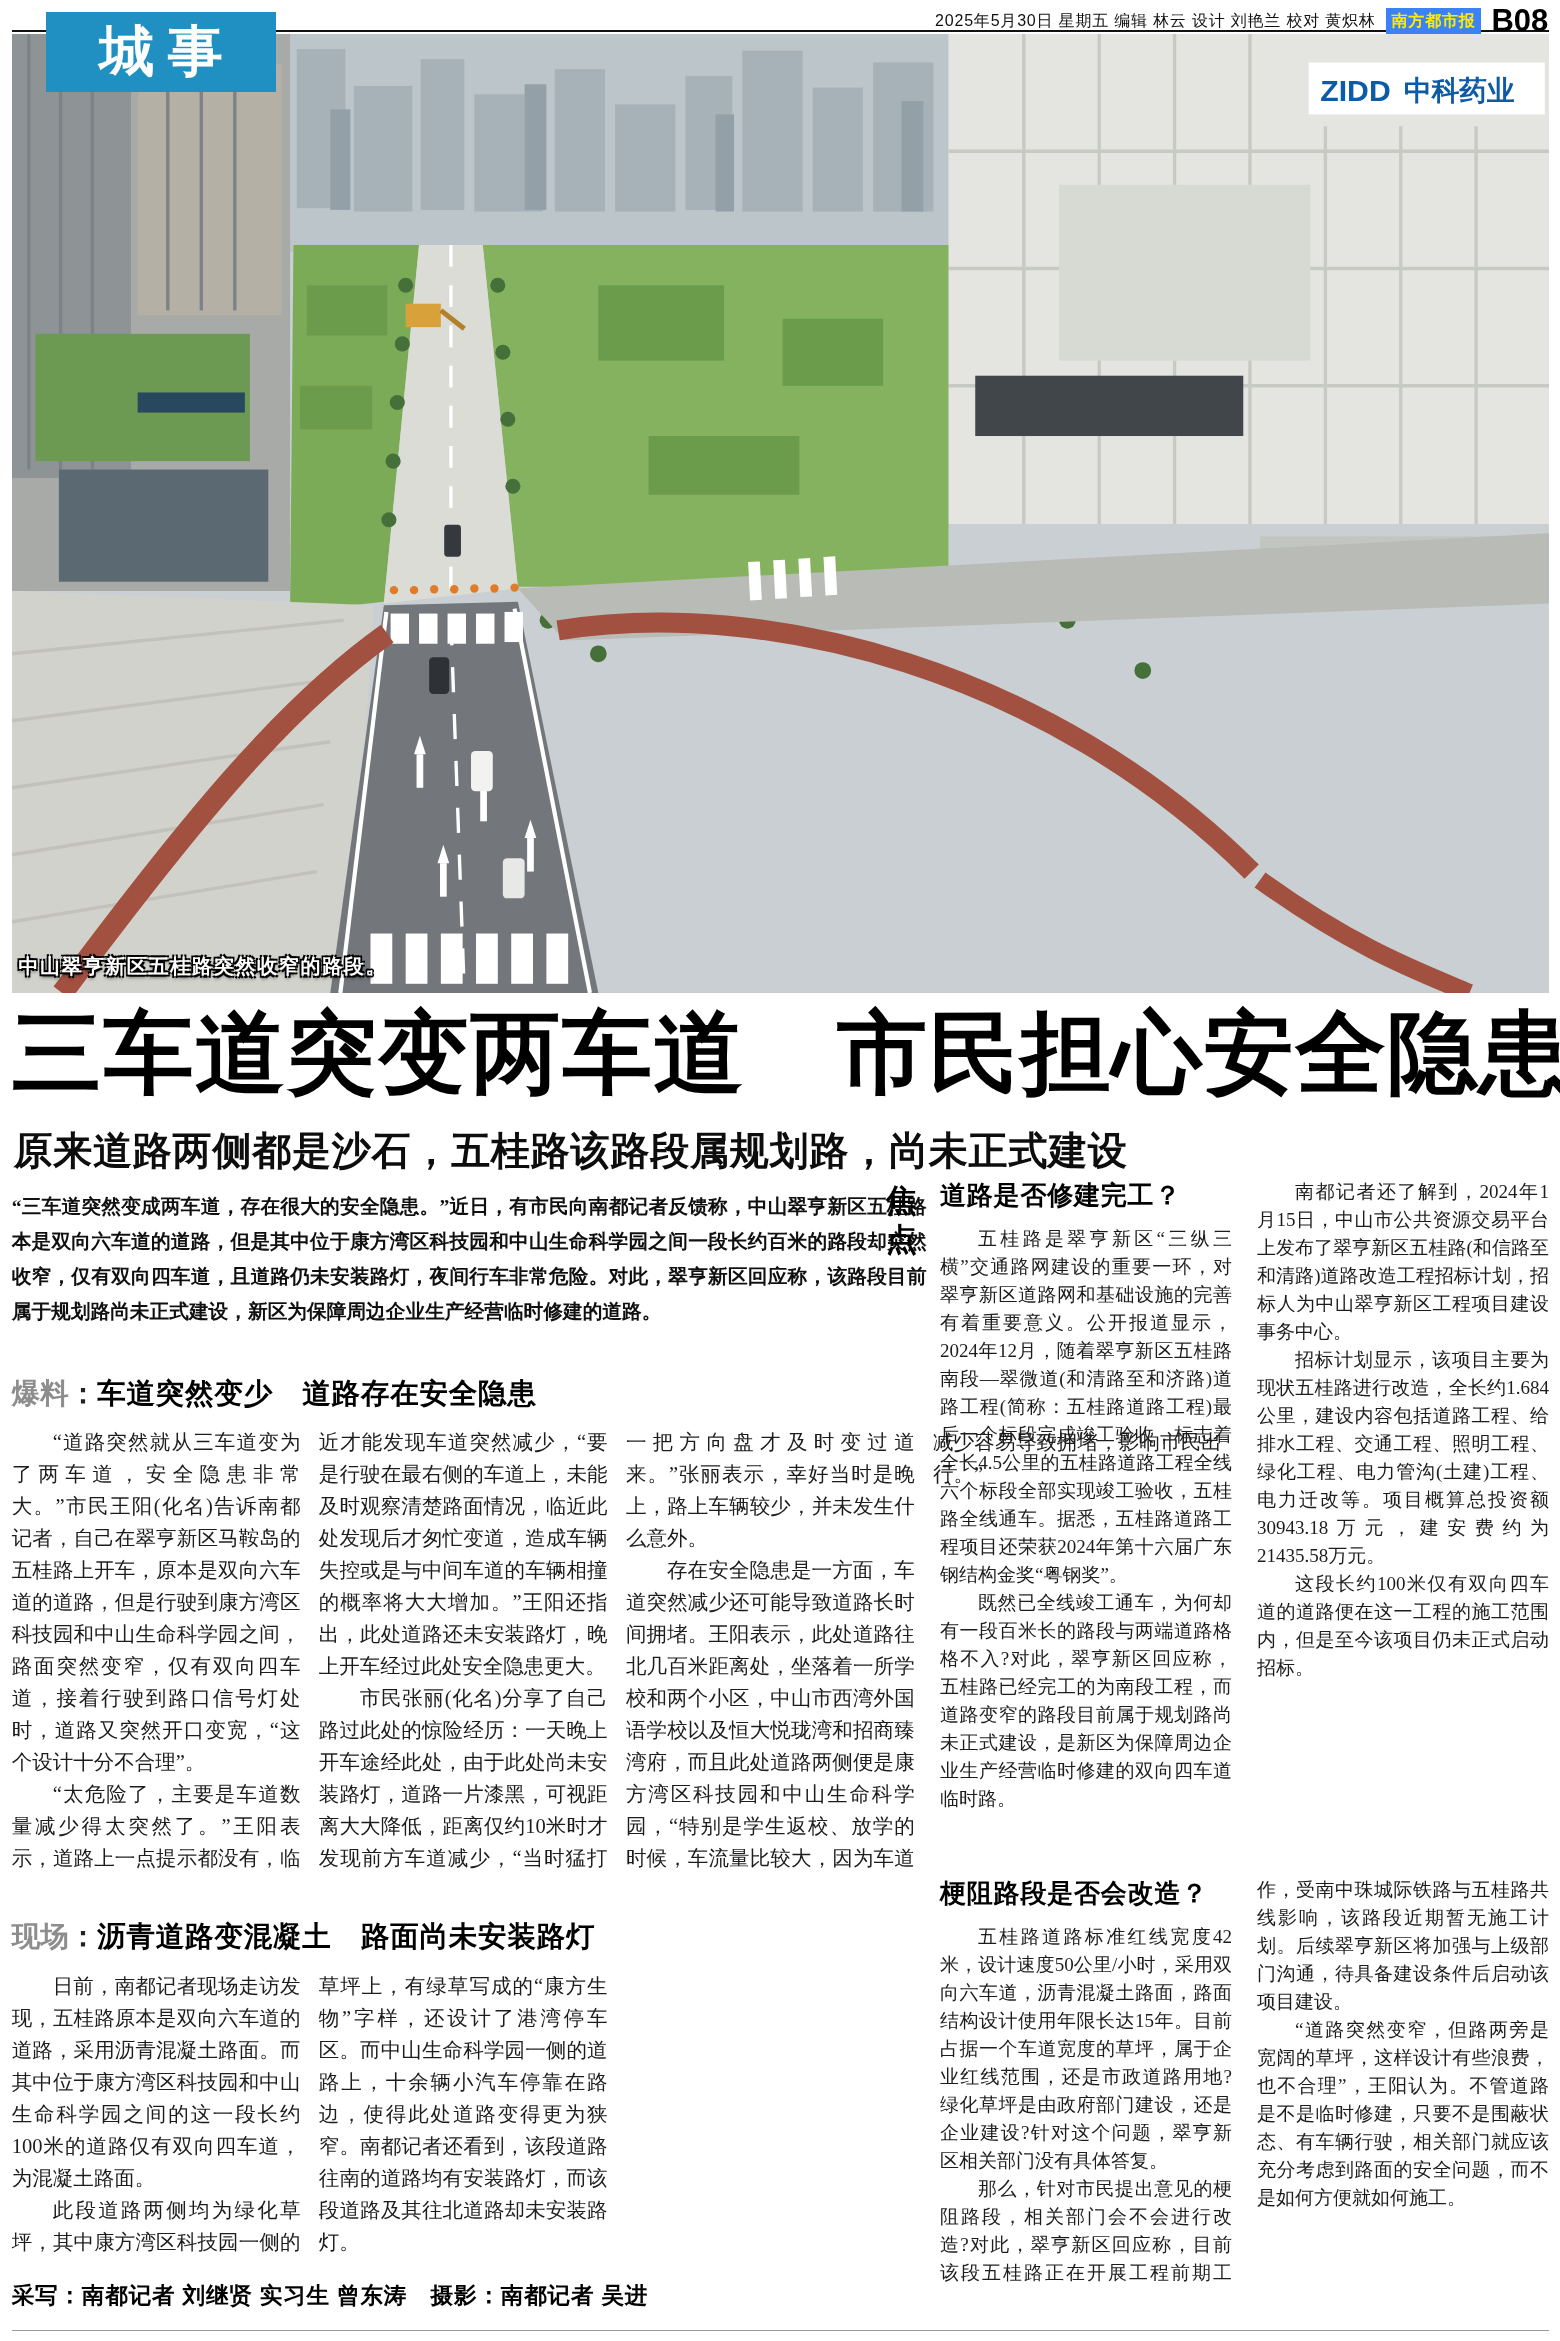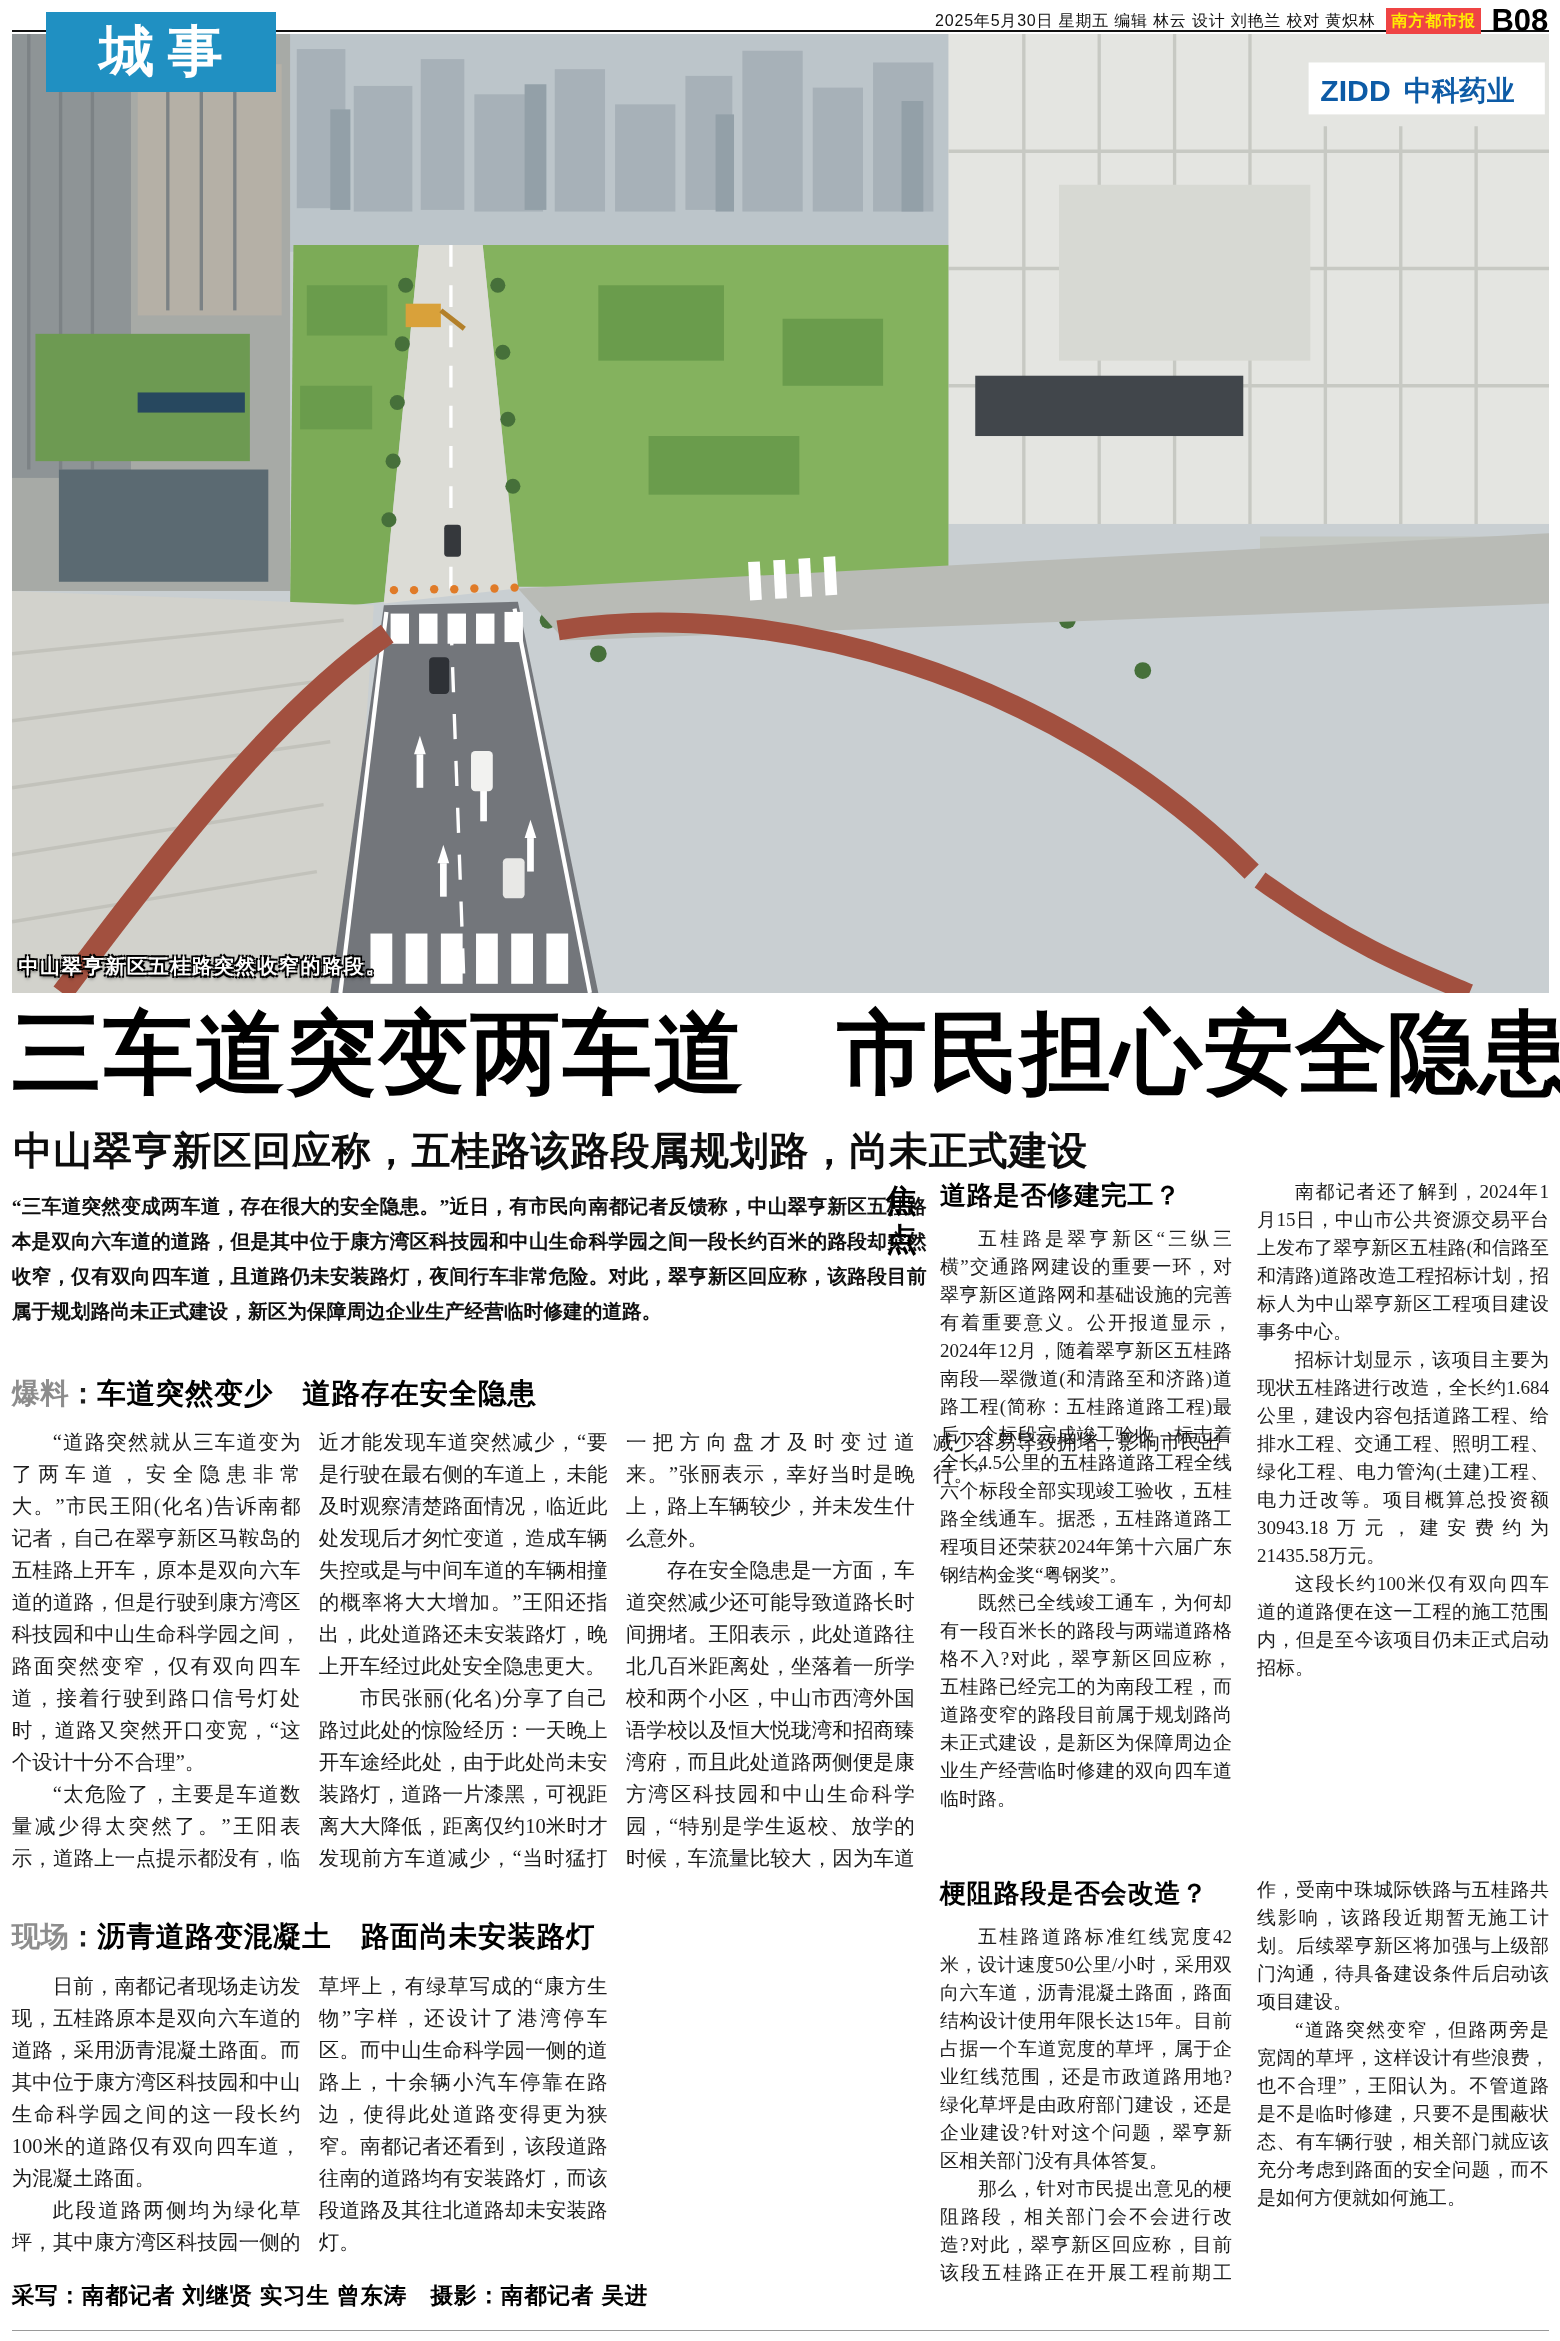--- a/index.html
+++ b/index.html
@@ -4,21 +4,21 @@
 <style>
   html,body{margin:0;padding:0;}
   body{width:1560px;height:2342px;position:relative;background:#ffffff;
        font-family:"Liberation Serif",serif;color:#1b1b1b;overflow:hidden;}
 
   
   .top-rule{position:absolute;left:11.7px;top:30px;width:1537px;height:1.7px;background:#111;}
   .masthead{position:absolute;top:3.4px;right:11.7px;display:flex;align-items:center;gap:10px;
             font-family:"Liberation Sans",sans-serif;justify-content:flex-end;}
   .date-line{font-size:16px;color:#111;letter-spacing:0.8px;}
-  .paper-logo{background:#ef4444;color:#ffec00;font-weight:bold;font-size:16px;
+  .paper-logo{background:#3b82f6;color:#ffec00;font-weight:bold;font-size:16px;
               padding:2.5px 5.9px;letter-spacing:0.8px;}
   .page-no{font-size:31px;font-weight:bold;color:#000;}
 
   .section-tag{position:absolute;left:46px;top:11.7px;width:230px;height:80px;background:#2090c2;
                color:#fff;display:flex;align-items:center;justify-content:center;
                font-family:"Liberation Sans",sans-serif;font-weight:900;font-size:55px;
                letter-spacing:13.4px;padding-left:13.4px;box-sizing:border-box;z-index:6;}
 
   
   .photo{position:absolute;left:11.7px;top:34px;width:1537px;height:959px;overflow:hidden;
@@ -246,21 +246,21 @@
       <rect x="548" y="856" width="26" height="48" rx="5" fill="#f2f2f0"></rect>
       <rect x="498" y="744" width="24" height="44" rx="5" fill="#2e3136"></rect>
       <rect x="586" y="984" width="26" height="48" rx="5" fill="#e8e8e6"></rect>
       <rect x="516" y="586" width="20" height="38" rx="4" fill="#35383c"></rect>
     </g>
   </svg>
   <div class="caption">中山翠亨新区五桂路突然收窄的路段。</div>
 </div>
 
 <div class="headline">三车道突变两车道　市民担心安全隐患</div>
-<div class="subhead">中山翠亨新区回应称，五桂路该路段属规划路，尚未正式建设</div>
+<div class="subhead">原来道路两侧都是沙石，五桂路该路段属规划路，尚未正式建设</div>
 
 <div class="lead">“三车道突然变成两车道，存在很大的安全隐患。”近日，有市民向南都记者反馈称，中山翠亨新区五桂路本是双向六车道的道路，但是其中位于康方湾区科技园和中山生命科学园之间一段长约百米的路段却突然收窄，仅有双向四车道，且道路仍未安装路灯，夜间行车非常危险。对此，翠亨新区回应称，该路段目前属于规划路尚未正式建设，新区为保障周边企业生产经营临时修建的道路。</div>
 
 <div class="kicker kicker-baoliao">
   <span class="k-label">爆料</span><span class="k-colon">：</span><span class="k-title">车道突然变少　道路存在安全隐患</span>
 </div>
 <div class="col-body baoliao-body">
   <p>“道路突然就从三车道变为了两车道，安全隐患非常大。”市民王阳(化名)告诉南都记者，自己在翠亨新区马鞍岛的五桂路上开车，原本是双向六车道的道路，但是行驶到康方湾区科技园和中山生命科学园之间，路面突然变窄，仅有双向四车道，接着行驶到路口信号灯处时，道路又突然开口变宽，“这个设计十分不合理”。</p>
   <p>“太危险了，主要是车道数量减少得太突然了。”王阳表示，道路上一点提示都没有，临近才能发现车道突然减少，“要是行驶在最右侧的车道上，未能及时观察清楚路面情况，临近此处发现后才匆忙变道，造成车辆失控或是与中间车道的车辆相撞的概率将大大增加。”王阳还指出，此处道路还未安装路灯，晚上开车经过此处安全隐患更大。</p>
   <p>市民张丽(化名)分享了自己路过此处的惊险经历：一天晚上开车途经此处，由于此处尚未安装路灯，道路一片漆黑，可视距离大大降低，距离仅约10米时才发现前方车道减少，“当时猛打一把方向盘才及时变过道来。”张丽表示，幸好当时是晚上，路上车辆较少，并未发生什么意外。</p>

